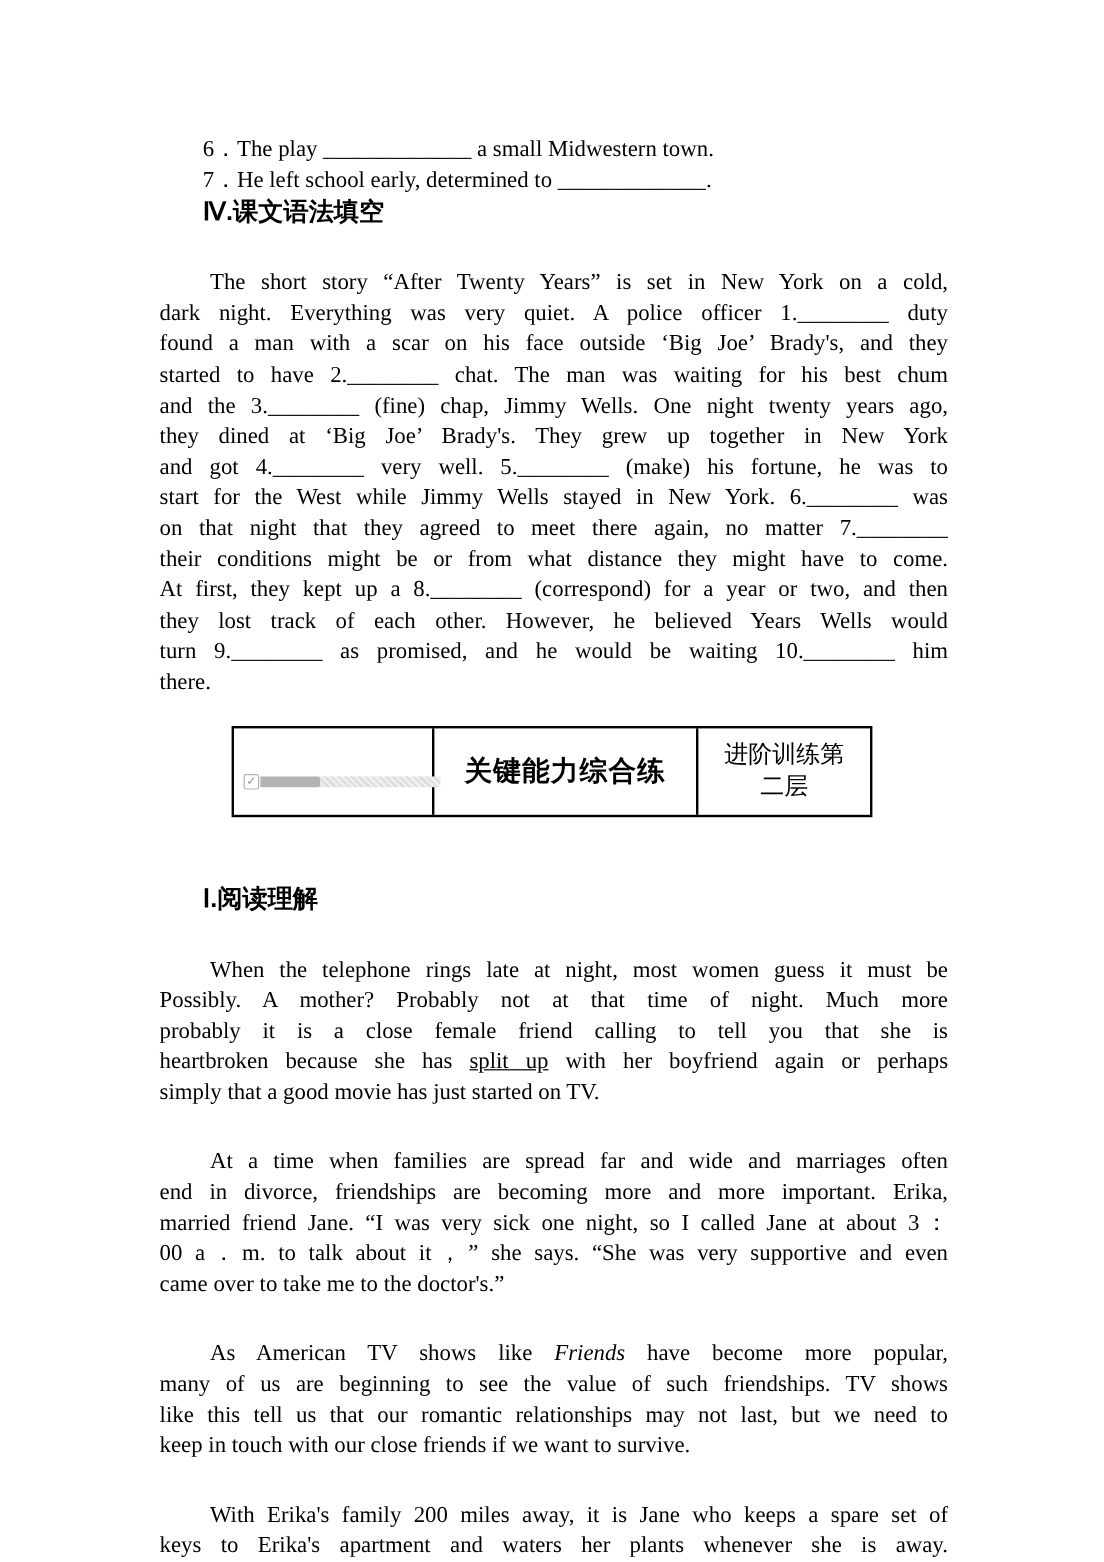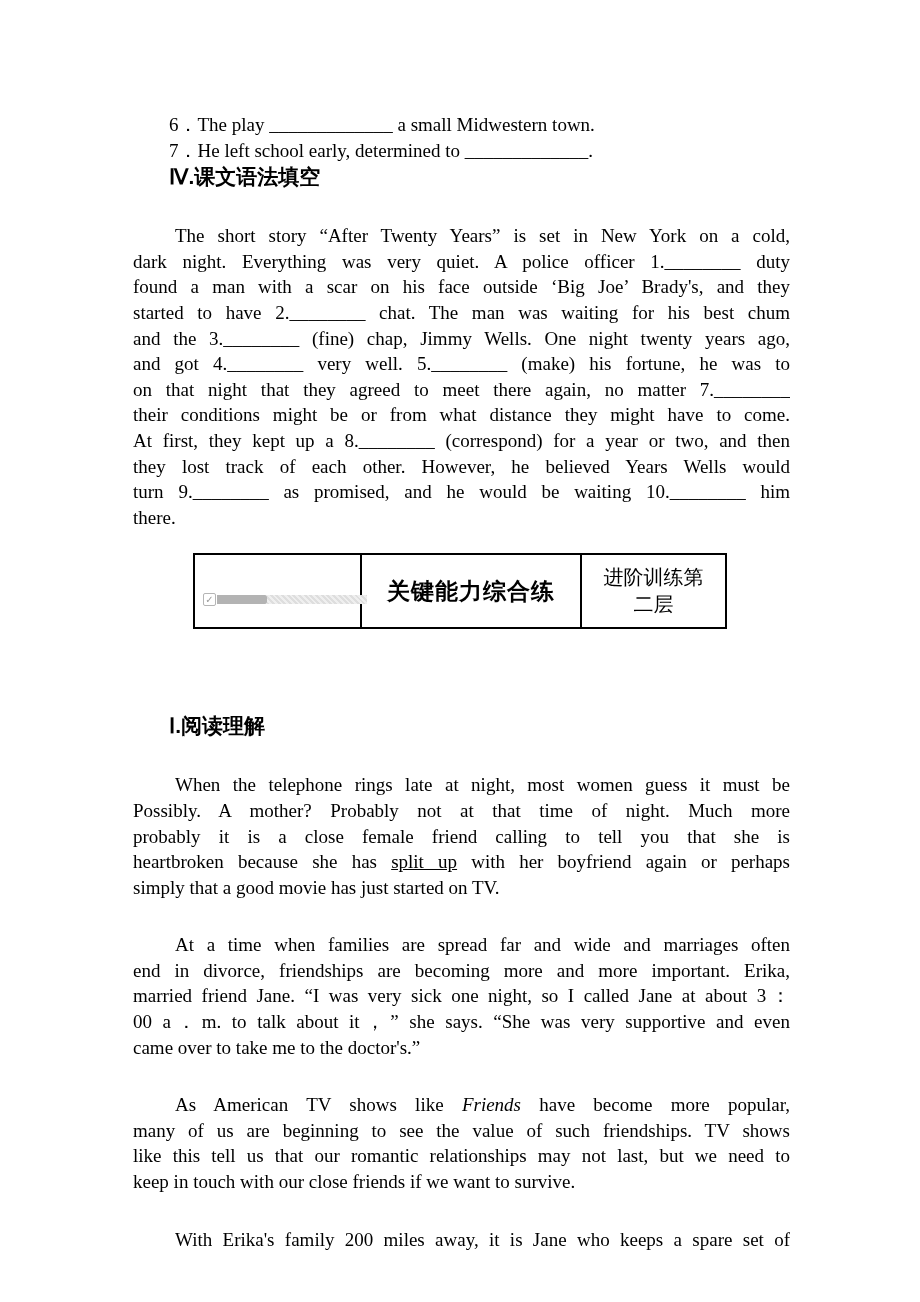--- a/index.html
+++ b/index.html
@@ -77,21 +77,23 @@
   <div class="line item">7．He left school early, determined to _____________.</div>
 
   <div class="heading-cn">Ⅳ.课文语法填空</div>
 
   <div>
       <div class="line first">The short story “After Twenty Years” is set in New York on a cold,</div>
       <div class="line">dark night. Everything was very quiet. A police officer 1.________ duty</div>
       <div class="line">found a man with a scar on his face outside ‘Big Joe’ Brady's, and they</div>
       <div class="line">started to have 2.________ chat. The man was waiting for his best chum</div>
       <div class="line">and the 3.________ (fine) chap, Jimmy Wells. One night twenty years ago,</div>
+      <div class="line">they dined at ‘Big Joe’ Brady's. They grew up together in New York</div>
       <div class="line">and got 4.________ very well. 5.________ (make) his fortune, he was to</div>
+      <div class="line">start for the West while Jimmy Wells stayed in New York. 6.________ was</div>
       <div class="line">on that night that they agreed to meet there again, no matter 7.________</div>
       <div class="line">their conditions might be or from what distance they might have to come.</div>
       <div class="line">At first, they kept up a 8.________ (correspond) for a year or two, and then</div>
       <div class="line">they lost track of each other. However, he believed Years Wells would</div>
       <div class="line">turn 9.________ as promised, and he would be waiting 10.________ him</div>
       <div class="line last">there.</div>
     </div>
 
   <div class="banner">
     <div class="cell cell-left">
@@ -103,21 +105,21 @@
     </div>
     <div class="cell cell-mid">
       <span>关键能力综合练</span>
     </div>
     <div class="cell cell-right">
       <div>进阶训练第</div>
       <div>二层</div>
     </div>
   </div>
 
-  <div class="heading-cn" style="margin-top:83px;">Ⅰ.阅读理解</div>
+  <div class="heading-cn" style="margin-top:55px;">Ⅰ.阅读理解</div>
 
   <div>
       <div class="line first">When the telephone rings late at night, most women guess it must be</div>
       <div class="line">Possibly. A mother? Probably not at that time of night. Much more</div>
       <div class="line">probably it is a close female friend calling to tell you that she is</div>
       <div class="line">heartbroken because she has <span class="u">split up</span> with her boyfriend again or perhaps</div>
       <div class="line last">simply that a good movie has just started on TV.</div>
     </div>
   <div>
       <div class="line first">At a time when families are spread far and wide and marriages often</div>
@@ -127,15 +129,16 @@
       <div class="line last">came over to take me to the doctor's.”</div>
     </div>
   <div>
       <div class="line first">As American TV shows like <span class="i">Friends</span> have become more popular,</div>
       <div class="line">many of us are beginning to see the value of such friendships. TV shows</div>
       <div class="line">like this tell us that our romantic relationships may not last, but we need to</div>
       <div class="line last">keep in touch with our close friends if we want to survive.</div>
     </div>
   <div>
       <div class="line first">With Erika's family 200 miles away, it is Jane who keeps a spare set of</div>
+      <div class="line">keys to Erika's apartment and waters her plants whenever she is away.</div>
     </div>
 
 </div>
 
 </body></html>

